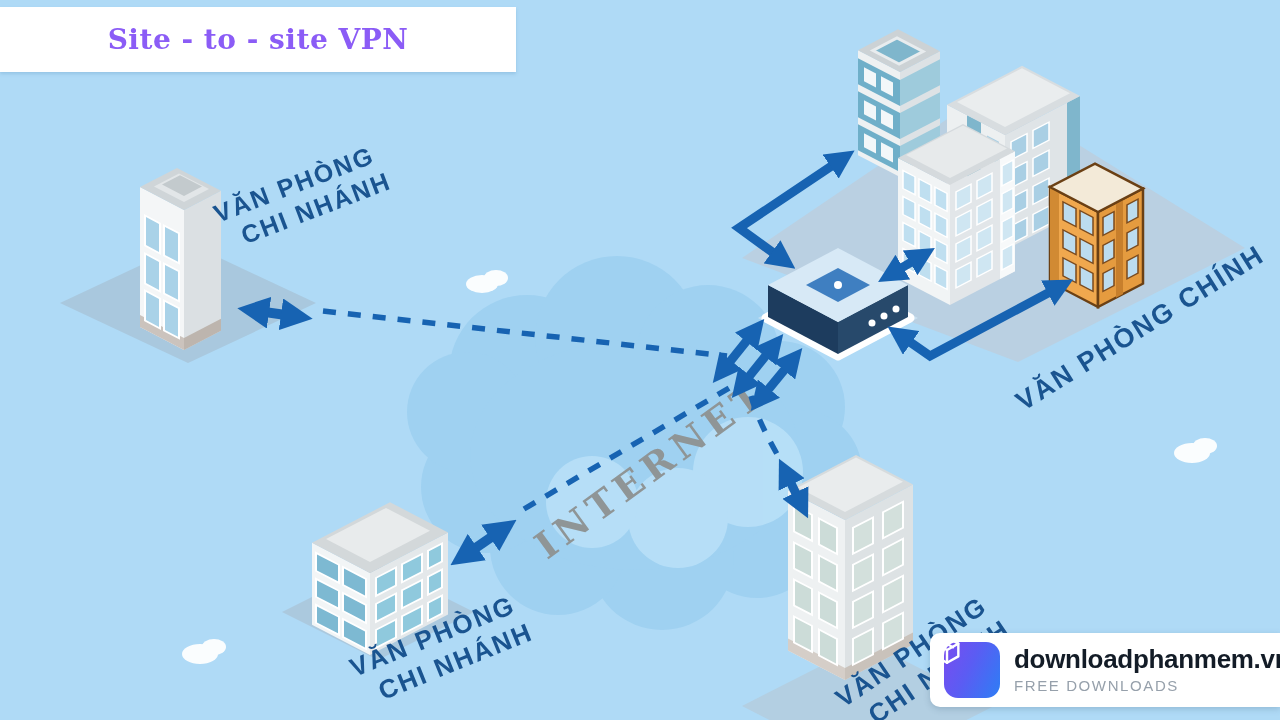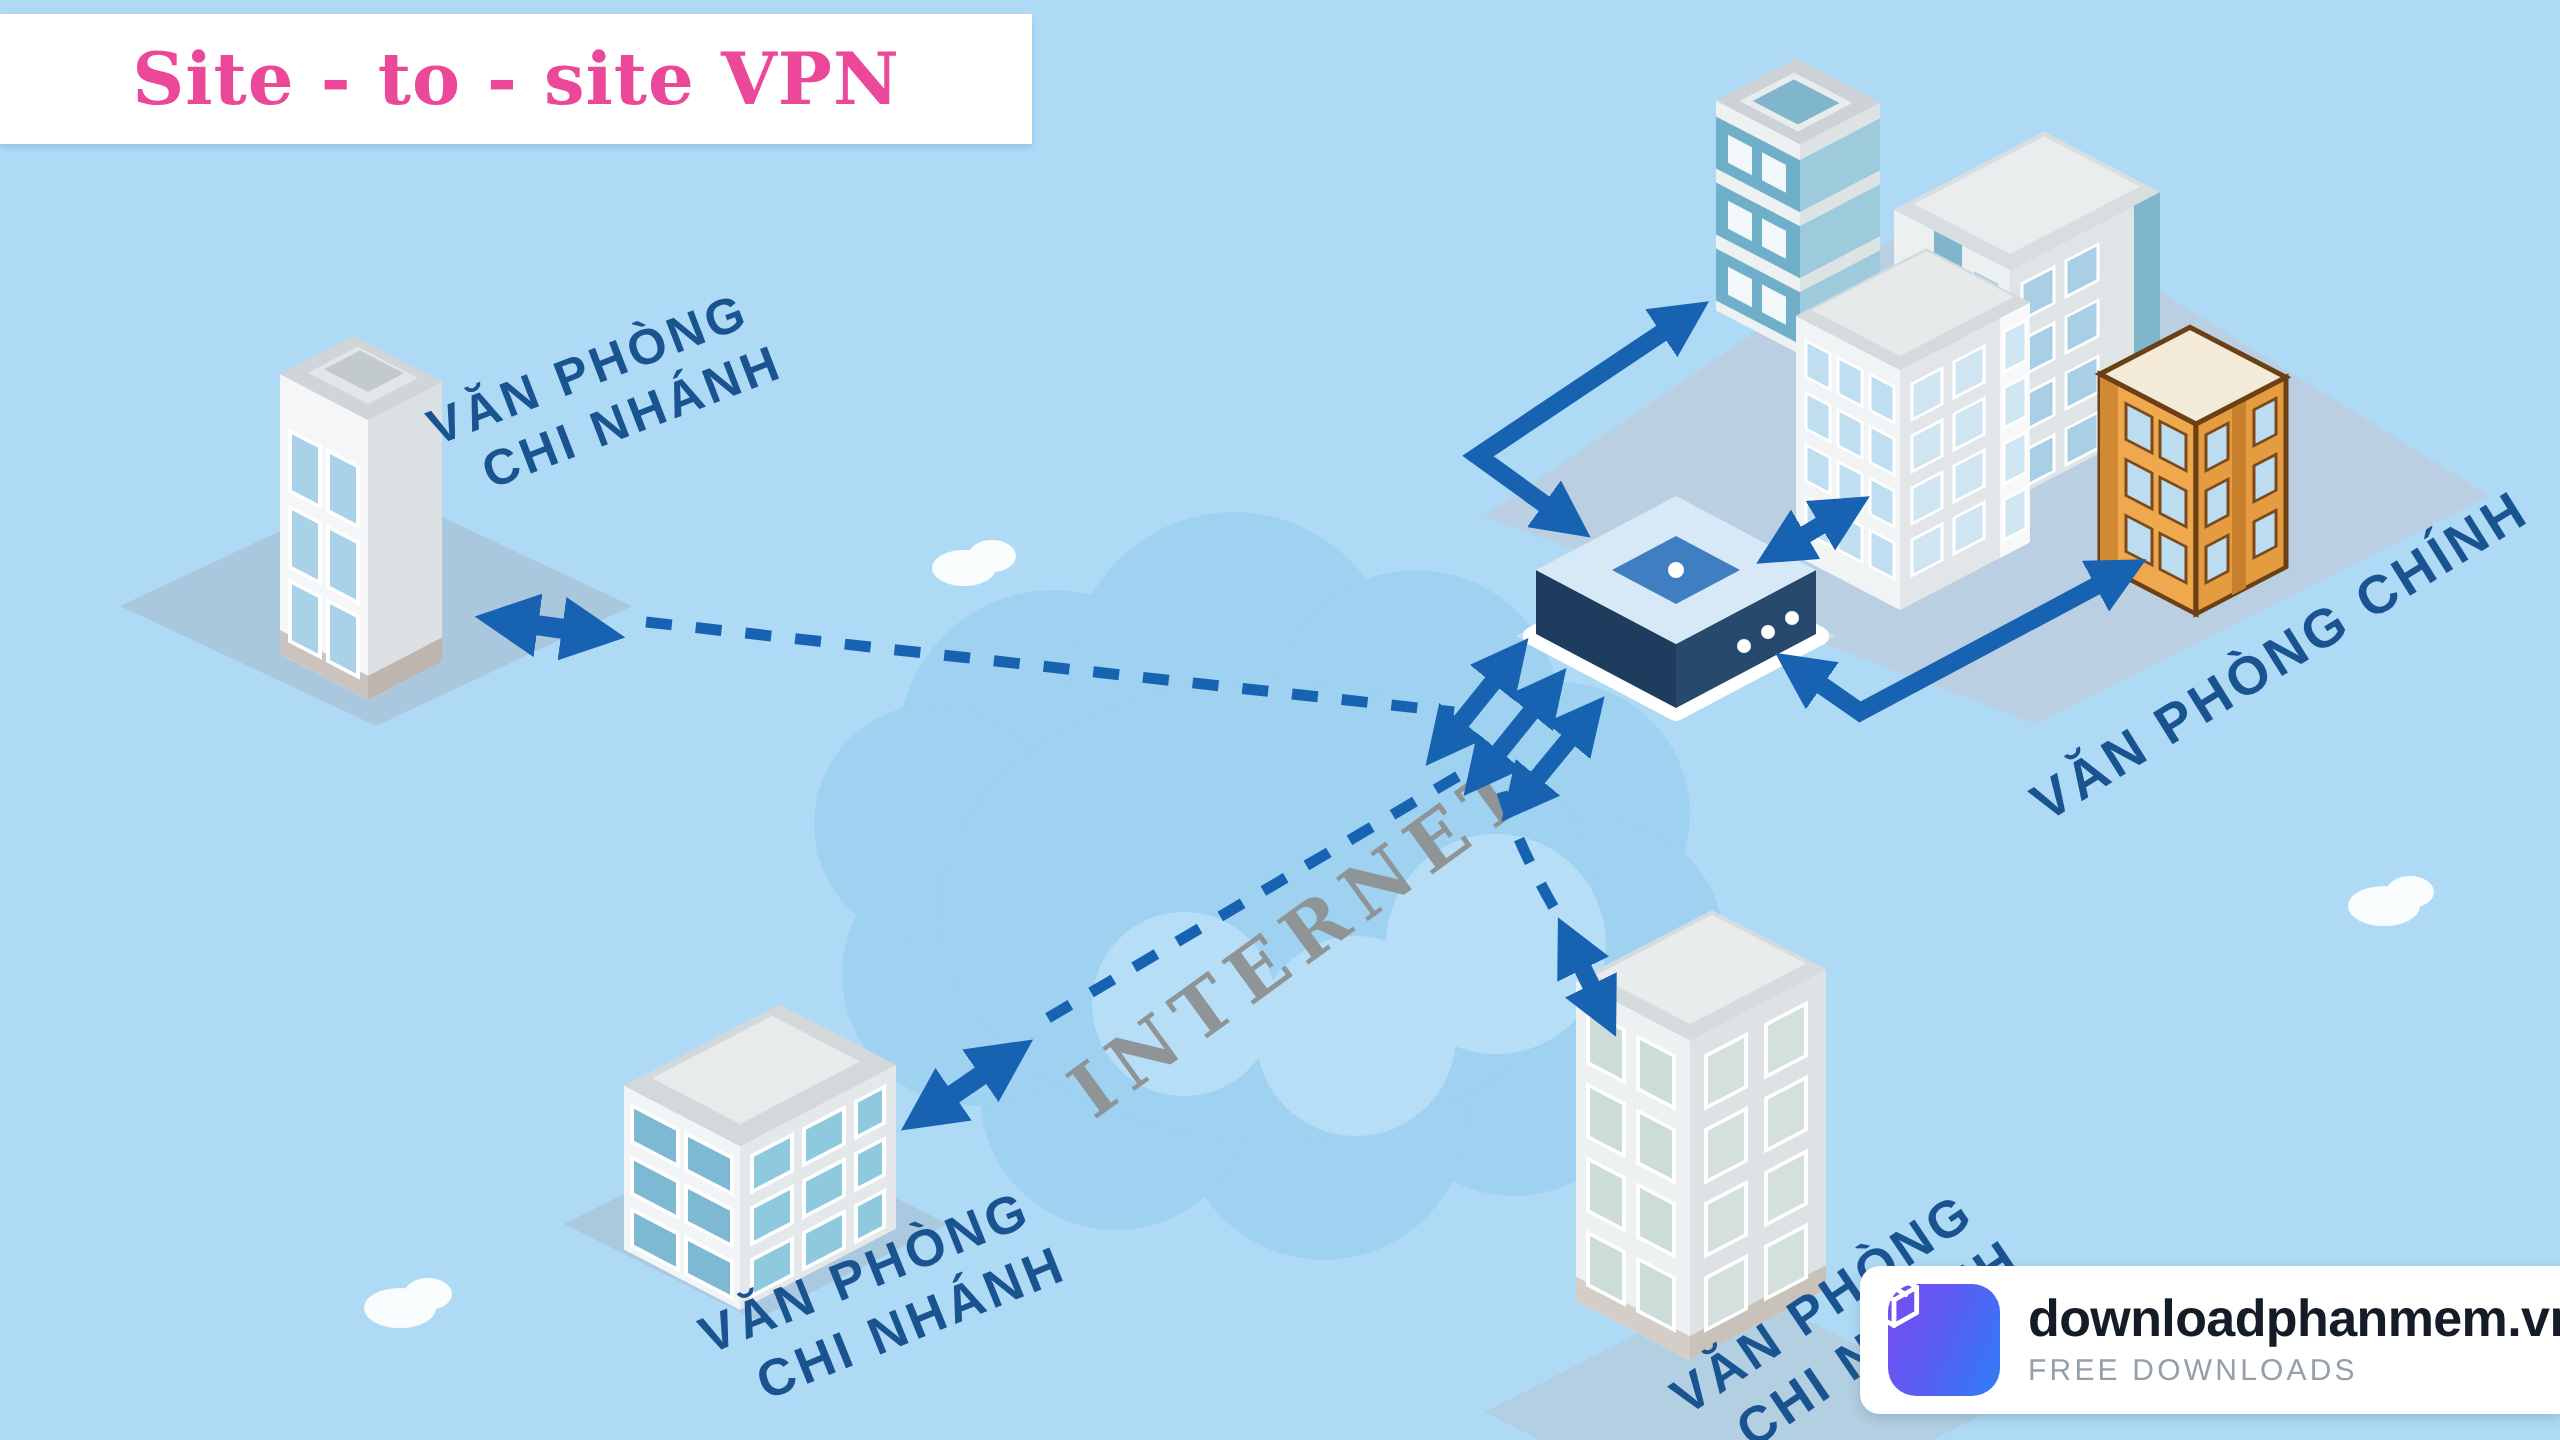--- a/index.html
+++ b/index.html
@@ -3,21 +3,21 @@
 <meta charset="utf-8">
 <style>
   html,body{margin:0;padding:0;background:#6b7b88;}
   .stage{position:relative;width:1280px;height:720px;overflow:hidden;
          background:#afdaf6;font-family:"Liberation Sans",sans-serif;}
   .stage svg{position:absolute;left:0;top:0;}
   .title-banner{position:absolute;left:0;top:7px;width:516px;height:65px;
         background:#ffffff;display:flex;align-items:center;justify-content:center;
         box-shadow:0 2px 3px rgba(120,170,210,.45);}
   .title-banner span{font-family:"DejaVu Serif","Liberation Serif",serif;
-        font-weight:bold;font-size:36px;color:#ec4899;letter-spacing:.5px;white-space:nowrap;}
+        font-weight:bold;font-size:28px;color:#8b5cf6;letter-spacing:.5px;white-space:nowrap;}
   .watermark{position:absolute;left:930px;top:633px;width:350px;height:74px;
         background:#ffffff;border-radius:10px 0 0 10px;display:flex;align-items:center;
         box-shadow:0 2px 6px rgba(60,90,120,.25);z-index:30;}
   .wm-icon{width:56px;height:56px;margin-left:14px;border-radius:14px;flex:0 0 auto;
         background:linear-gradient(115deg,#7a4cf0 0%,#5b5cf3 45%,#2d7ef5 100%);
         display:flex;align-items:center;justify-content:center;}
   .wm-text{margin-left:14px;display:flex;flex-direction:column;justify-content:center;}
   .wm-site{font-size:26px;font-weight:bold;color:#131c27;line-height:1.05;letter-spacing:-.3px;}
   .wm-tag{font-size:15px;color:#96a0ab;letter-spacing:1.6px;margin-top:3px;}
   text{font-family:"Liberation Sans",sans-serif;font-weight:bold;}

